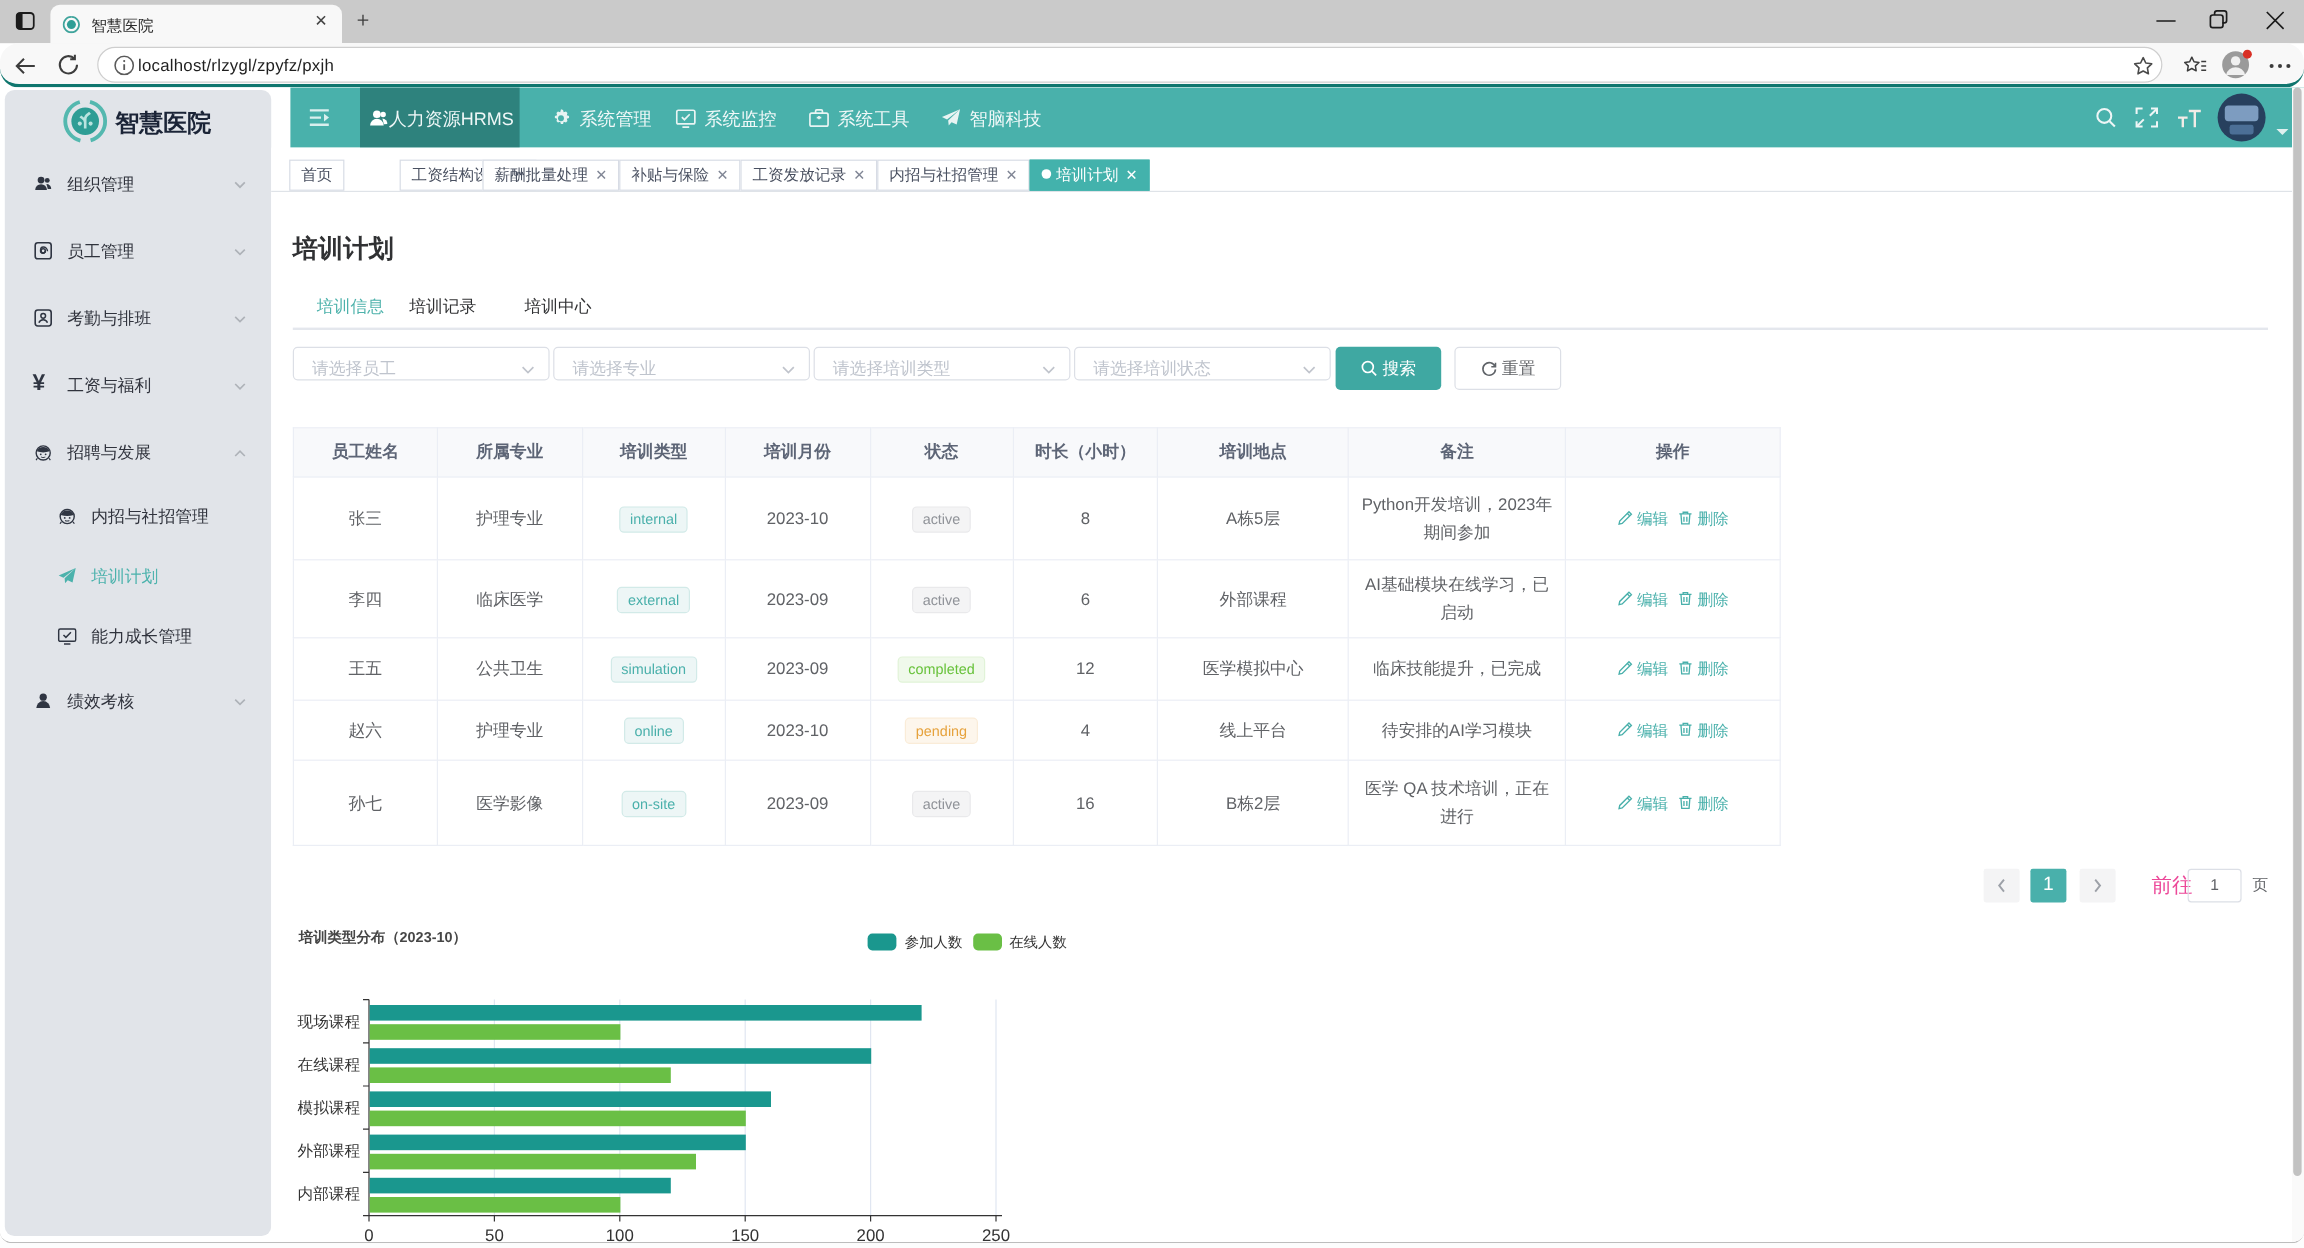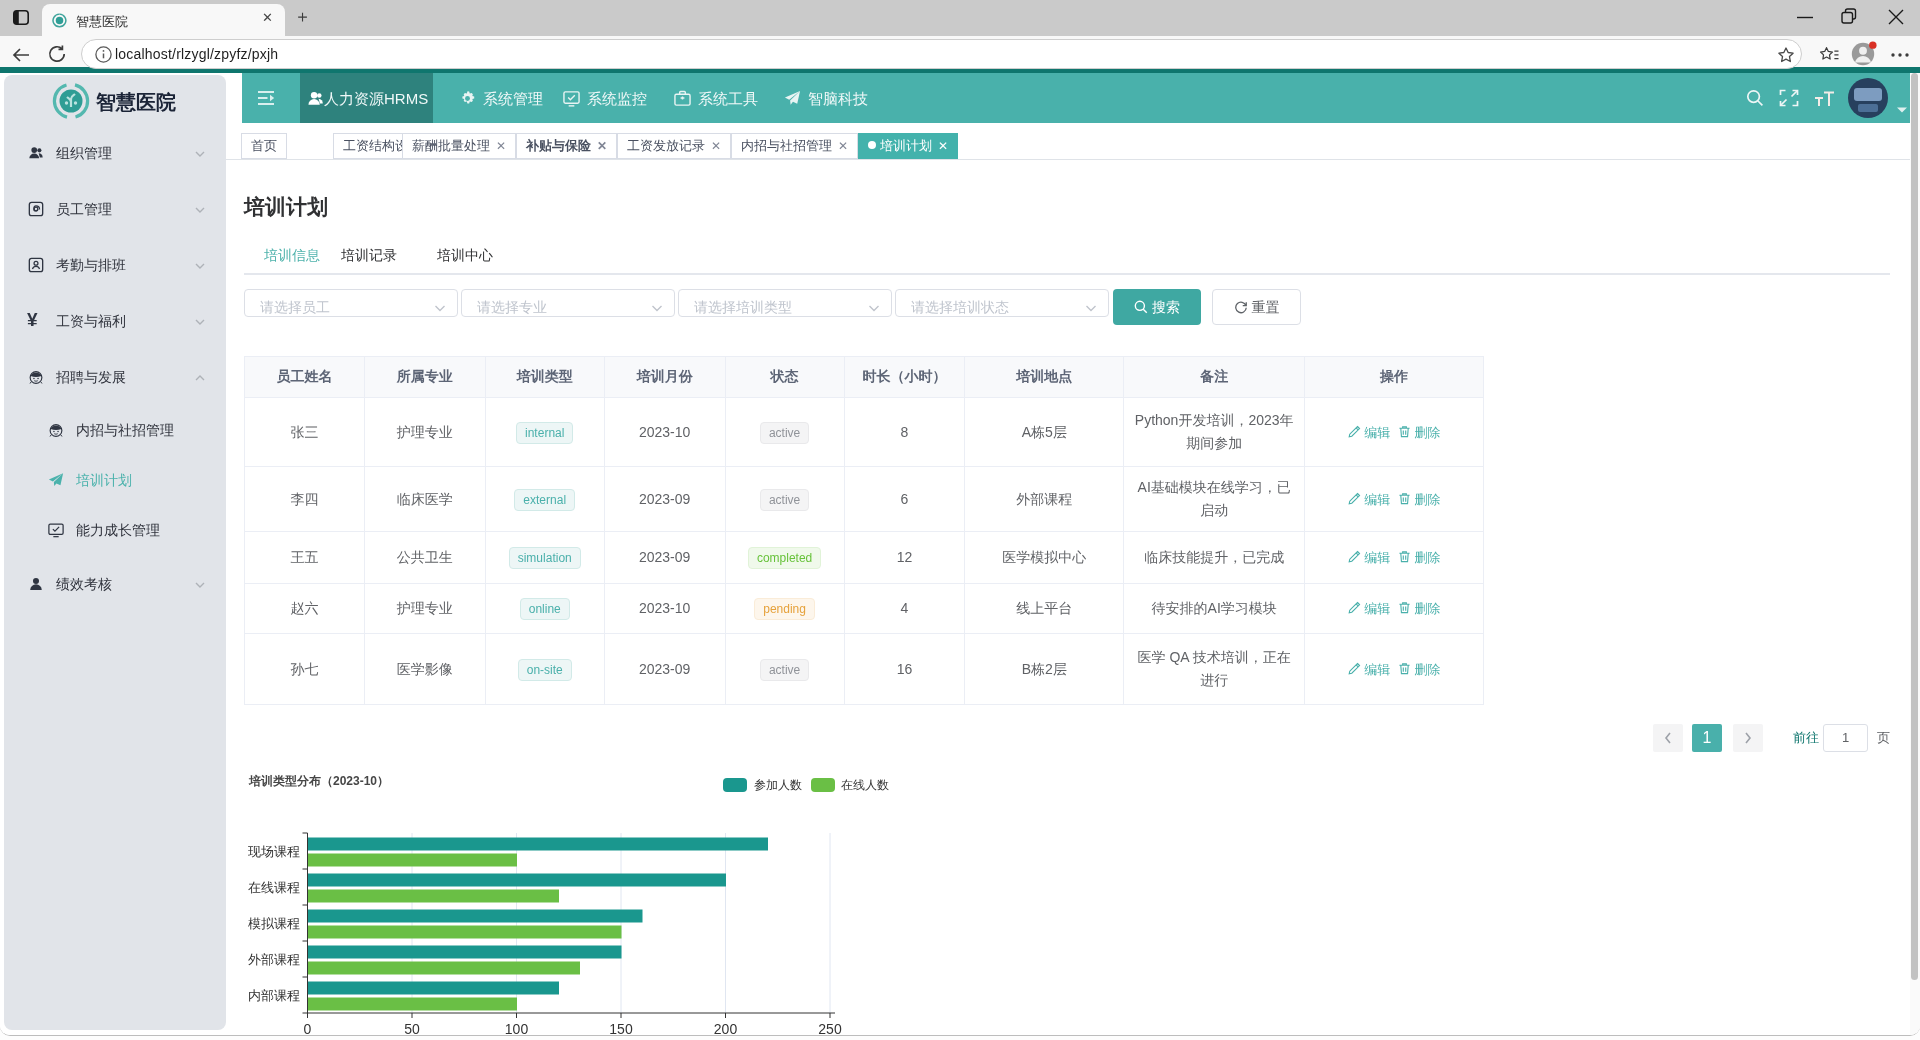--- a/index.html
+++ b/index.html
@@ -10,21 +10,21 @@
   border-bottom:1px solid #bdbdbd;}
 
 .titlebar { position:absolute; left:0; top:0; width:1920px; height:36px; background:#cacaca; }
 .btab { position:absolute; left:42px; top:4px; width:243px; height:32px; background:#f8f8f8;
   border-radius:8px 8px 0 0; }
 .btab .fav { position:absolute; left:10px; top:9px; width:15px; height:15px; }
 .btab .ttl { position:absolute; left:34px; top:9px; font-size:13px; color:#2b2b2b; line-height:17px;}
 .btab .cls { position:absolute; left:220px; top:6px; font-size:13px; color:#454545; }
 .newtab { position:absolute; left:294px; top:5px; font-size:17px; color:#3c3c3c; font-weight:400;}
 .wbtn { position:absolute; top:0px; height:36px; color:#1b1b1b; }
-.addrbar { position:absolute; left:0; top:36px; width:1920px; height:37px; background:#f8f8f8; border-bottom:6px solid #0f766e;}
+.addrbar { position:absolute; left:0; top:36px; width:1920px; height:37px; background:#f8f8f8; border-bottom:3px solid #0f766e;border-radius:16px;}
 .navico { position:absolute; color:#474747; }
 .urlpill { position:absolute; left:81px; top:3px; width:1721px; height:30px; background:#fff;
   border:1px solid #cecece; border-radius:16px; }
 .urltxt { position:absolute; left:33px; top:6px; font-size:14px; color:#1f1f1f; letter-spacing:0.2px;}
 
 .app { position:absolute; left:0; top:73px; width:1920px; height:963px; background:#fff; }
 .sidebar { position:absolute; left:4px; top:2px; width:222px; height:955px; background:#e1e4e9; border-radius:8px; }
 .logo-t { position:absolute; left:92px; top:14px; font-size:20px; font-weight:bold; color:#1b2437; }
 .mitem { position:absolute; left:0; width:222px; height:36px; font-size:14px; color:#30333d; }
 .mitem .mi { position:absolute; left:24px; top:10px; width:16px; height:16px;}
@@ -300,21 +300,21 @@
         <div style="position:absolute;left:10px;top:26px;width:20px;height:8px;background:#4c6f96;border-radius:2px;"></div>
       </div>
       <svg style="position:absolute;left:1654px;top:33px" width="12" height="8" viewBox="0 0 12 8">
           <path d="M1 1.5 L6 6.5 L11 1.5 z" fill="#dff0ef"></path>
         </svg>
     </div>
     <div class="tagsbar">
       <div class="tag" style="left:15px;">首页</div>
       <div class="tag" style="left:64px;margin-left:43px;">工资结构设计<span class="tx">✕</span></div>
       <div class="tag" style="left:176px;">薪酬批量处理<span class="tx">✕</span></div>
-      <div class="tag" style="left:290px;font-weight:bold;">补贴与保险<span class="tx">✕</span></div>
+      <div class="tag" style="left:290px;">补贴与保险<span class="tx">✕</span></div>
       <div class="tag" style="left:391px;">工资发放记录<span class="tx">✕</span></div>
       <div class="tag" style="left:505px;">内招与社招管理<span class="tx">✕</span></div>
       <div class="tag tag-act" style="left:632px;"><span class="dot"></span>培训计划<span class="tx">✕</span></div>
     </div>
     <div class="content">
       <div class="pgtitle">培训计划</div>
       <div class="etab" style="left:38px;color:#4db2ab;">培训信息</div>
       <div class="etab" style="left:115px;color:#303133;">培训记录</div>
       <div class="etab" style="left:211px;color:#303133;">培训中心</div>
       <div class="etabline"></div>
@@ -438,21 +438,21 @@
             </tr>
       </tbody>
         </table>
       <div class="pbtn" style="left:1427px;top:564px;"><svg width="10" height="28" viewBox="0 0 10 28">
             <path d="M7 9 L3 14 L7 19" fill="none" stroke="#9da1a8" stroke-width="1.6"></path>
           </svg></div>
       <div class="pbtn" style="left:1466px;top:564px;background:#49b0ab;color:#fff;">1</div>
       <div class="pbtn" style="left:1507px;top:564px;"><svg width="10" height="28" viewBox="0 0 10 28">
             <path d="M3 9 L7 14 L3 19" fill="none" stroke="#9da1a8" stroke-width="1.6"></path>
           </svg></div>
-      <div style="position:absolute;left:1567px;top:564px;font-size:13px;color:#0f766e;line-height:28px;">前往</div>
+      <div style="position:absolute;left:1567px;top:564px;font-size:17px;color:#ec4899;line-height:28px;">前往</div>
       <div style="position:absolute;left:1597px;top:564px;width:45px;height:28px;border:1px solid #dcdfe6;border-radius:3px;text-align:center;line-height:26px;font-size:13px;color:#606266;">1</div>
       <div style="position:absolute;left:1651px;top:564px;font-size:13px;color:#606266;line-height:28px;">页</div>
       <div class="chart-title">培训类型分布（2023-10）</div>
       <div style="position:absolute;left:497px;top:618px;width:24px;height:14px;border-radius:4px;background:#1a978e;"></div>
       <div style="position:absolute;left:528px;top:617px;font-size:12px;color:#333;">参加人数</div>
       <div style="position:absolute;left:585px;top:618px;width:24px;height:14px;border-radius:4px;background:#6abf45;"></div>
       <div style="position:absolute;left:615px;top:617px;font-size:12px;color:#333;">在线人数</div>
       <svg style="position:absolute;left:0;top:667px;" width="700" height="223" font-family="Liberation Sans, sans-serif">
 
         <line x1="186" y1="6" x2="186" y2="186" stroke="#e0e6f1"></line>

